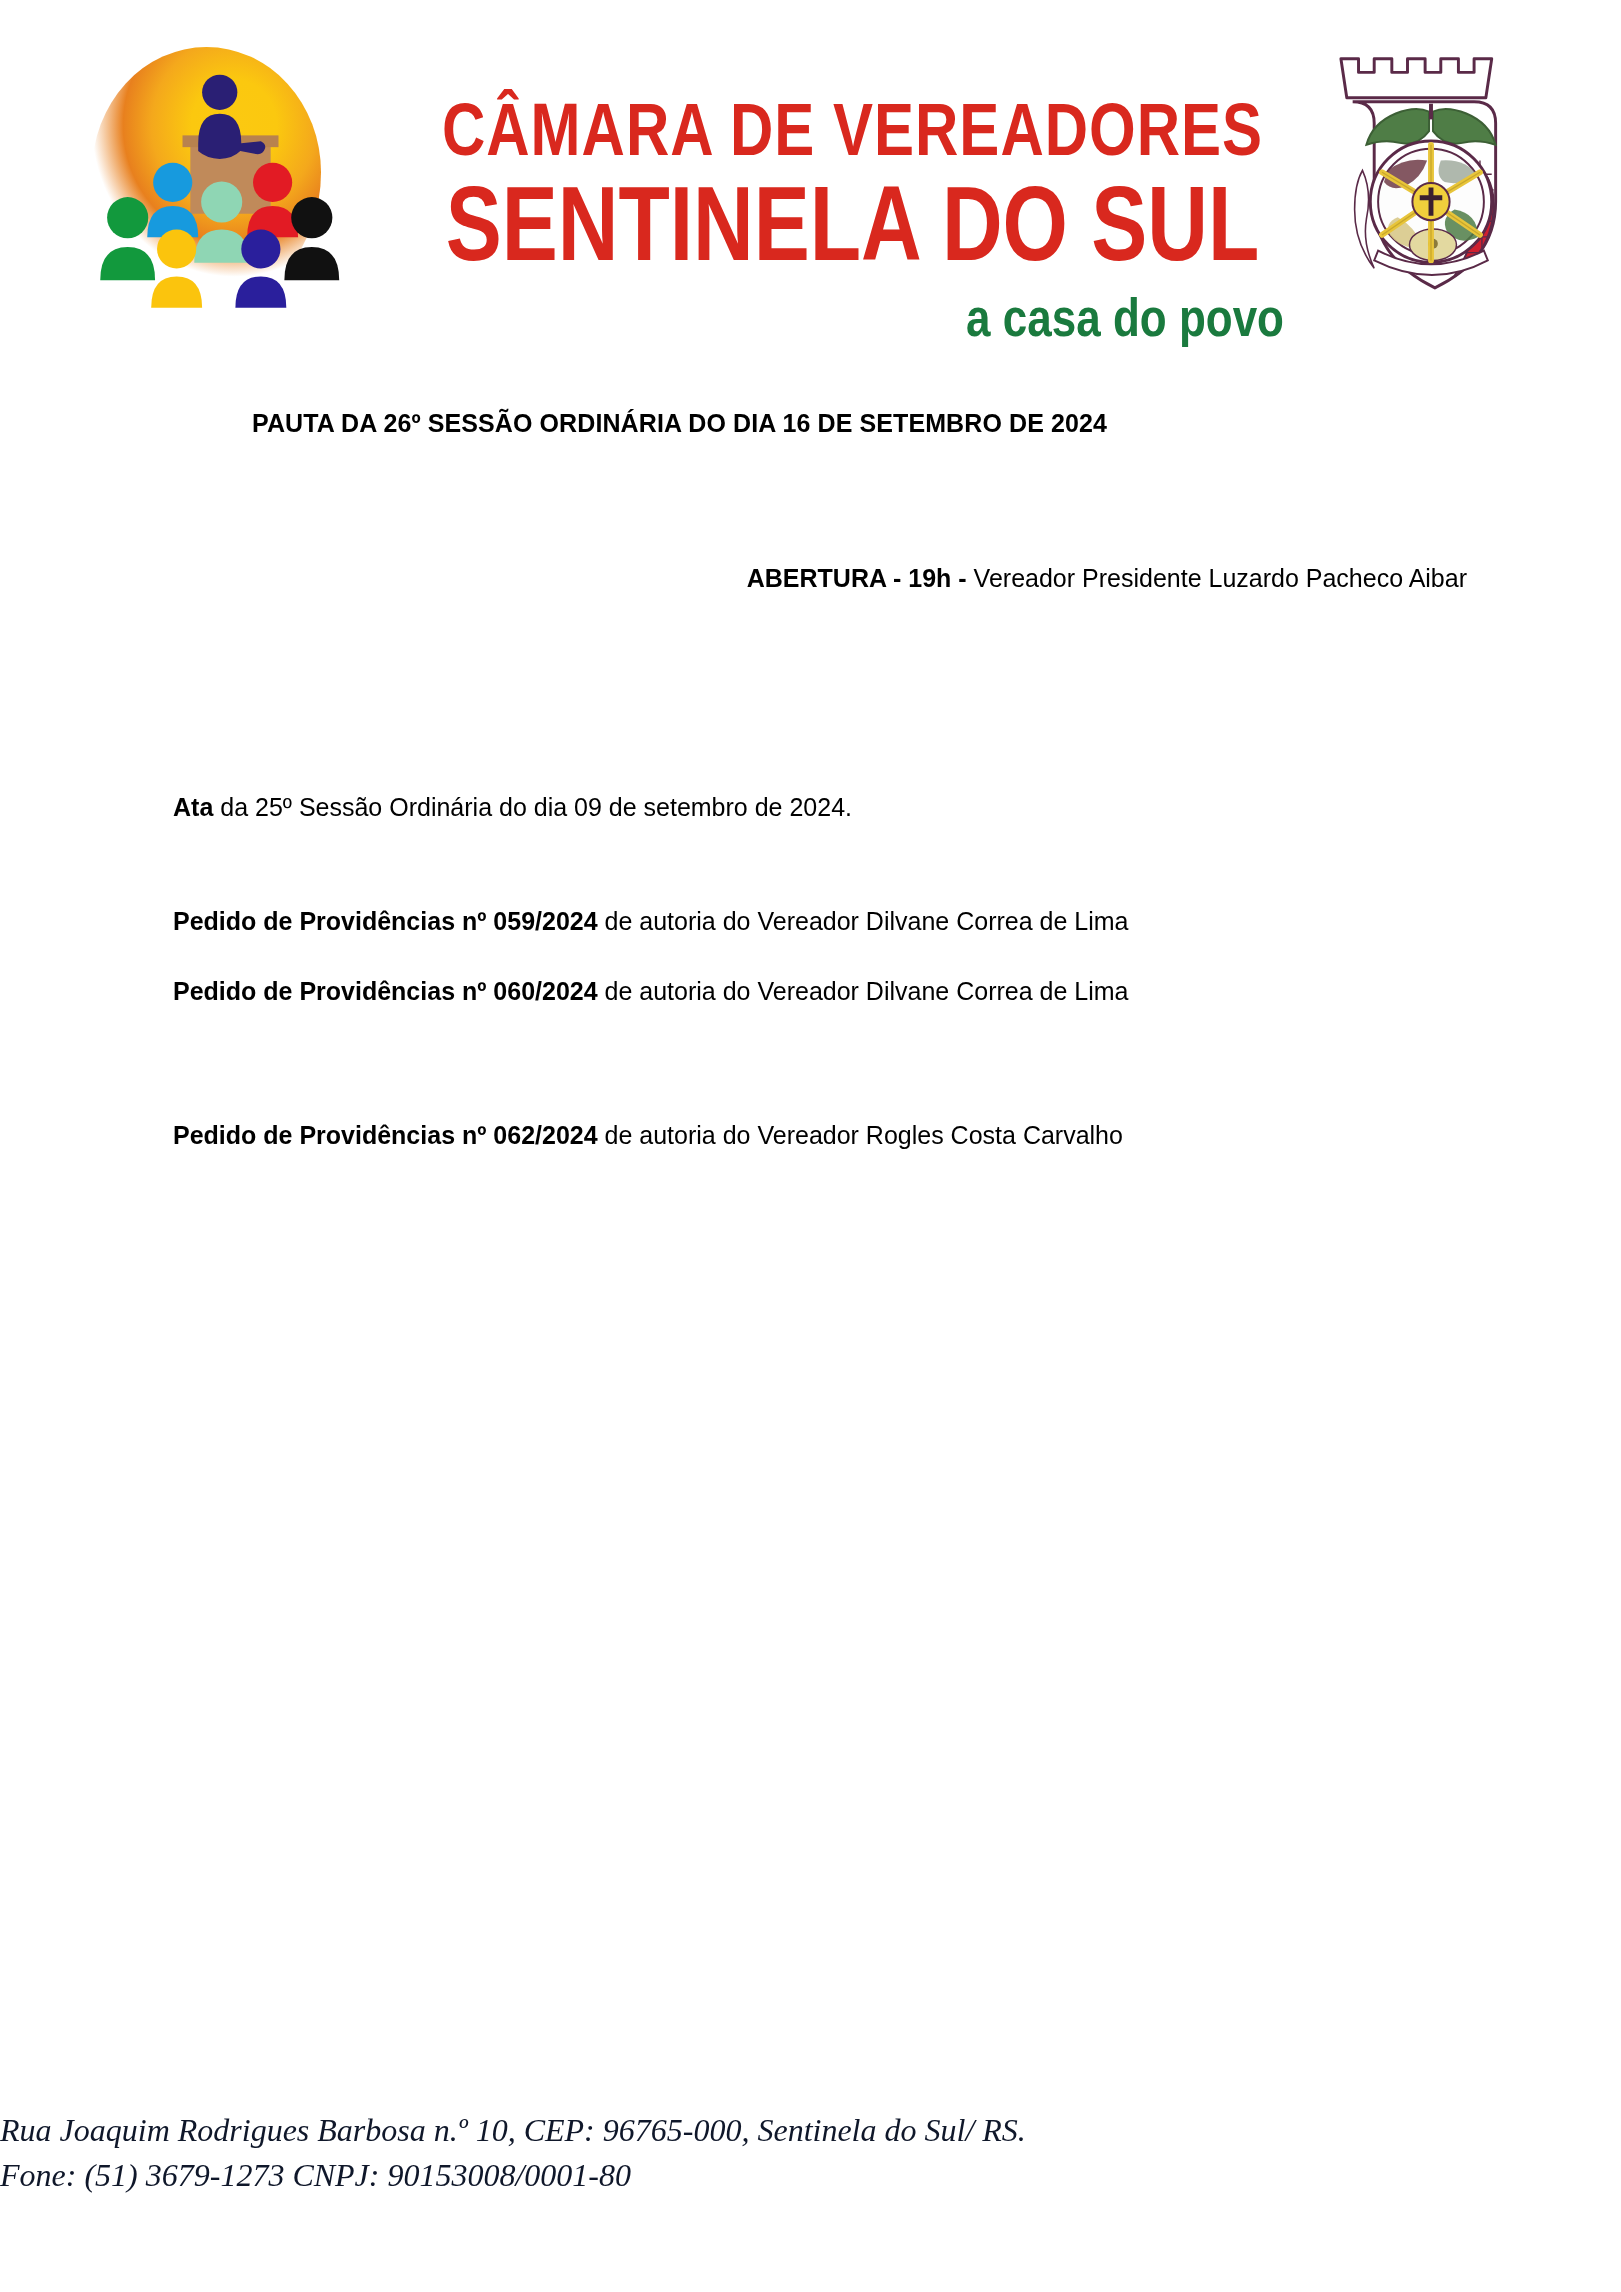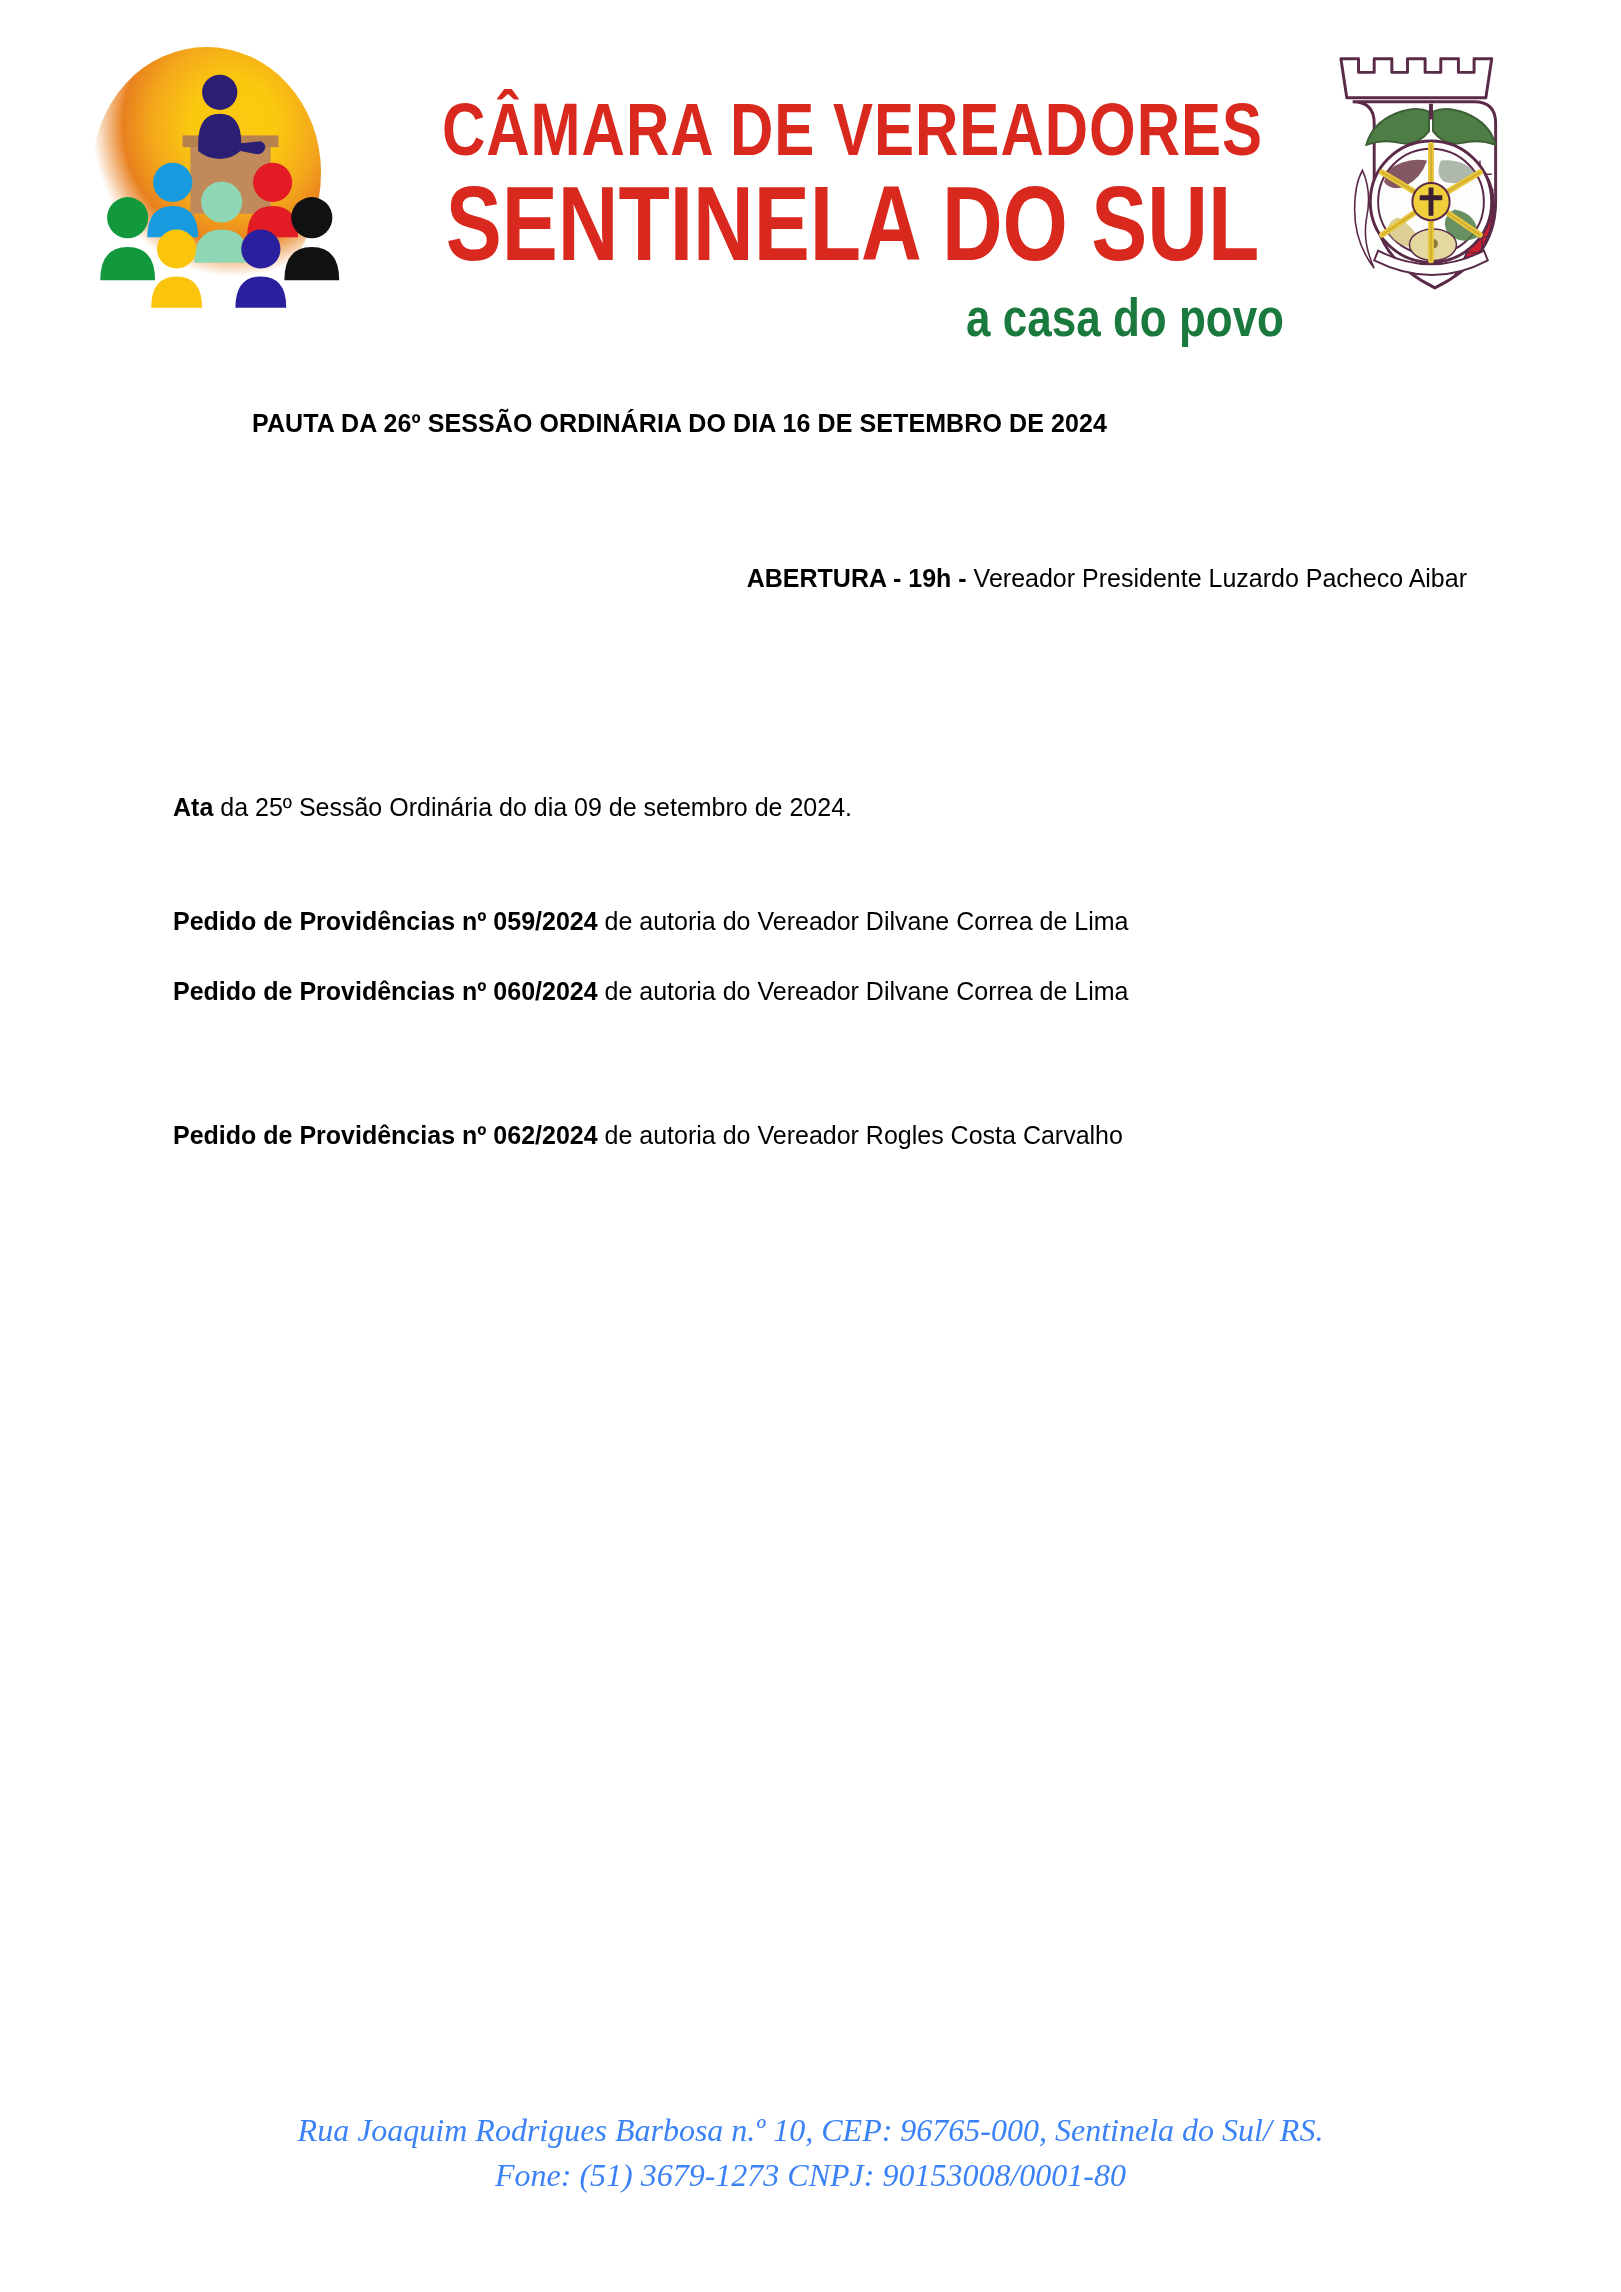--- a/index.html
+++ b/index.html
@@ -135,26 +135,26 @@
   .row-pp-2         { top: 1036px; }
   .row-pp-3         { top: 1108px; }
   .row-encerramento { top: 1345px; }
 
   
   .footer {
     position: absolute;
     left: 0;
     top: 2094px;
     width: 1621px;
-    text-align: center;
+    text-align: left;
     font-family: "Liberation Serif", "DejaVu Serif", serif;
     font-style: italic;
     font-size: 32px;
     line-height: 1.42;
-    color: #3b82f6;
+    color: #0f172a;
   }
   .footer div { white-space: nowrap; }
 </style>
 </head>
 <body>
 
 <div class="page">
 
   <div class="header">
 

